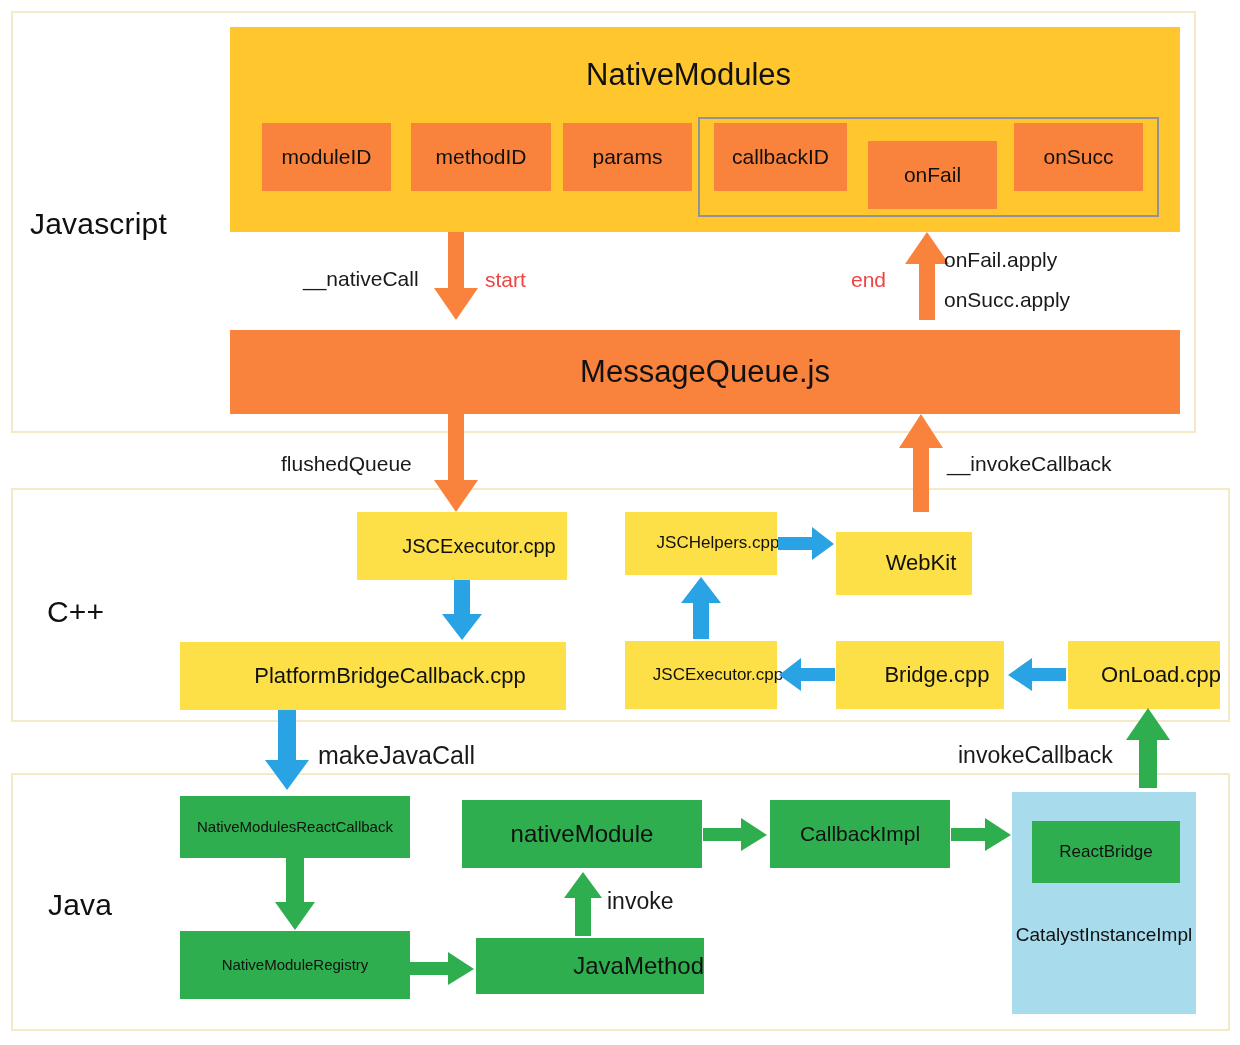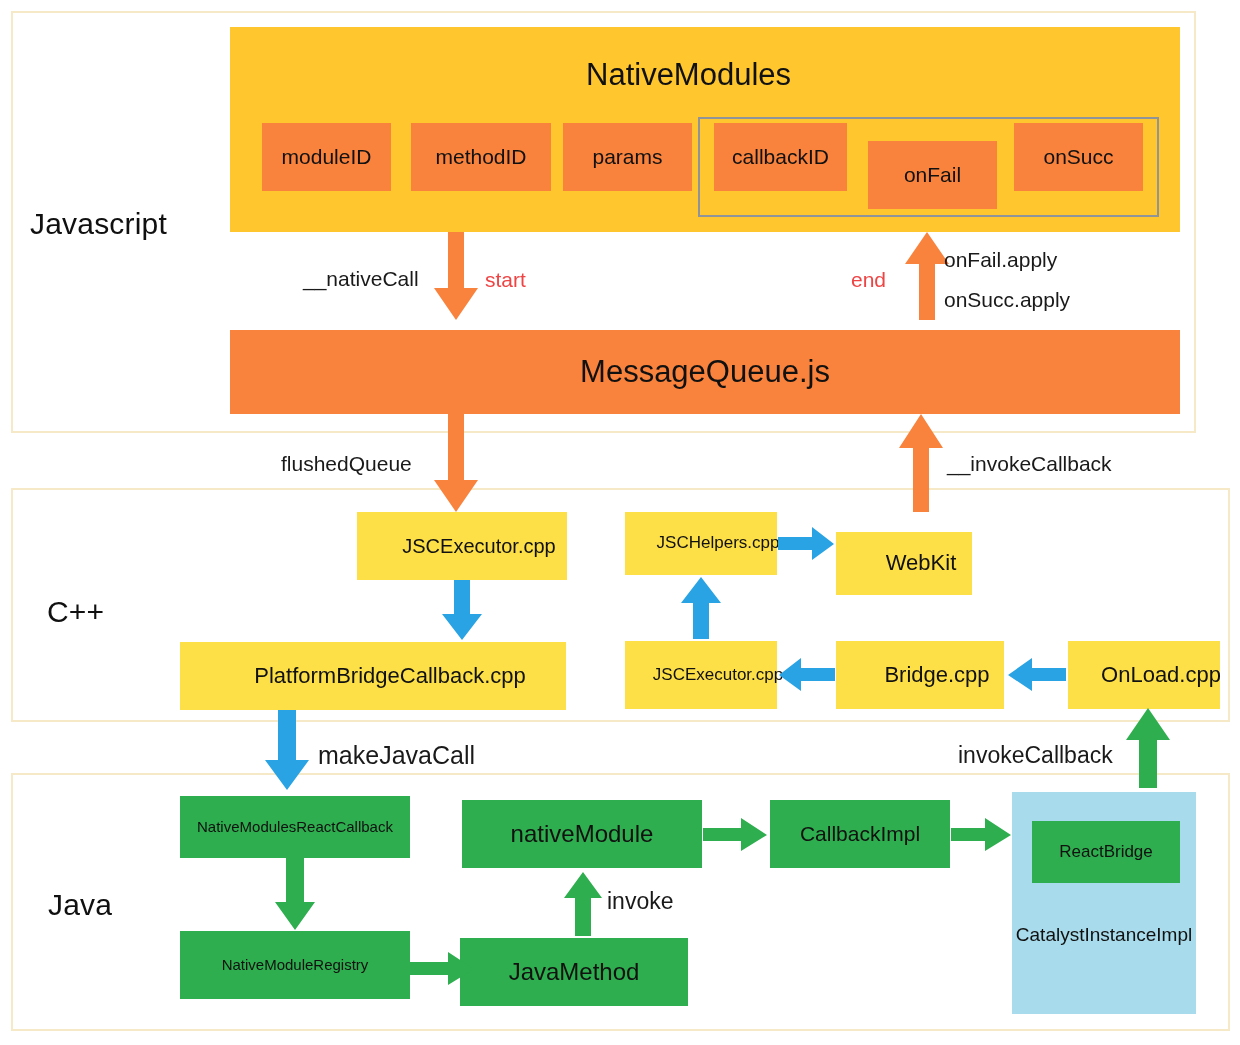--- a/index.html
+++ b/index.html
@@ -226,21 +226,21 @@
     </div>
 
   <div class="box green" style="left:180px; top:931px; width:230px; height:68px; font-size:15px;">
       <span>NativeModuleRegistry</span>
     </div>
 
   <div class="box green" style="left:462px; top:800px; width:240px; height:68px; font-size:24px;">
       <span>nativeModule</span>
     </div>
 
-  <div class="box green" style="left:460px; top:938px; width:228px; height:68px; font-size:24px;">
+  <div class="box green" style="left:476px; top:938px; width:228px; height:56px; font-size:24px;justify-content:flex-end;">
       <span>JavaMethod</span>
     </div>
 
   <div class="box green" style="left:770px; top:800px; width:180px; height:68px; font-size:21px;">
       <span>CallbackImpl</span>
     </div>
 
   <div class="box lightblue" style="left:1012px; top:792px; width:184px; height:222px; display:block;padding-left:12px;">
     <div class="box green" style="left:20px; top:29px; width:148px; height:62px; font-size:17px;">
         <span>ReactBridge</span>

